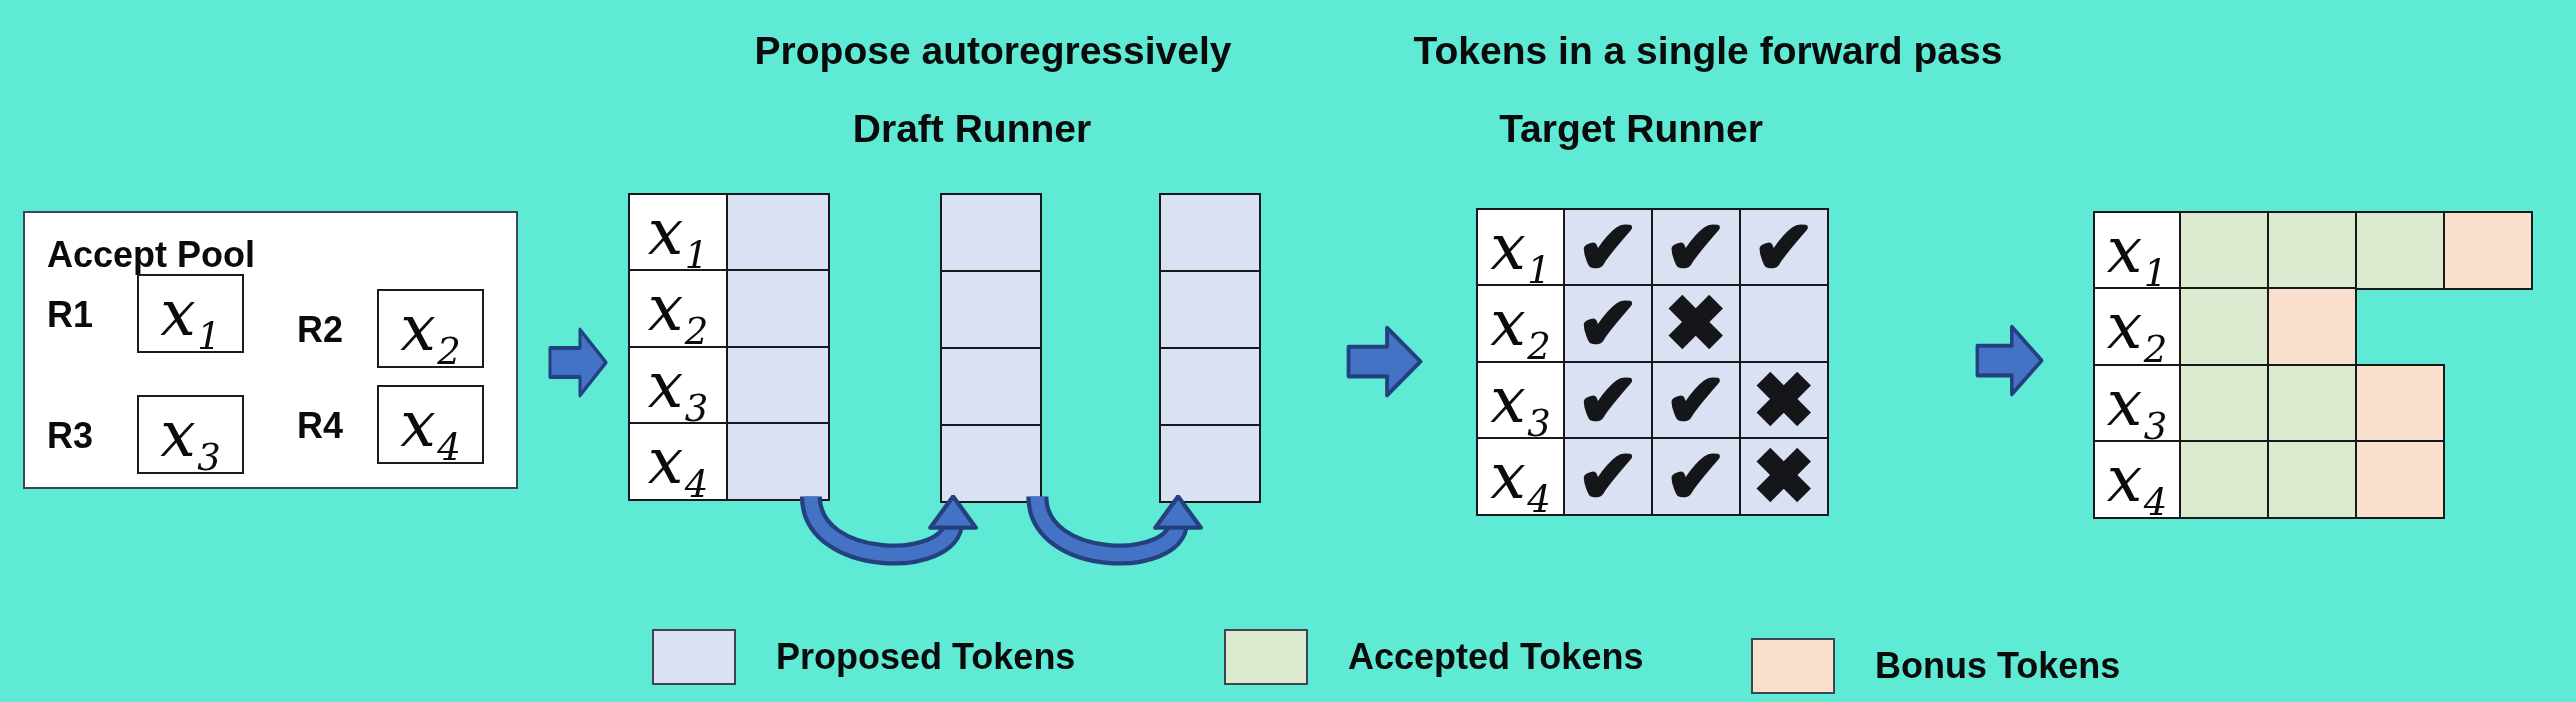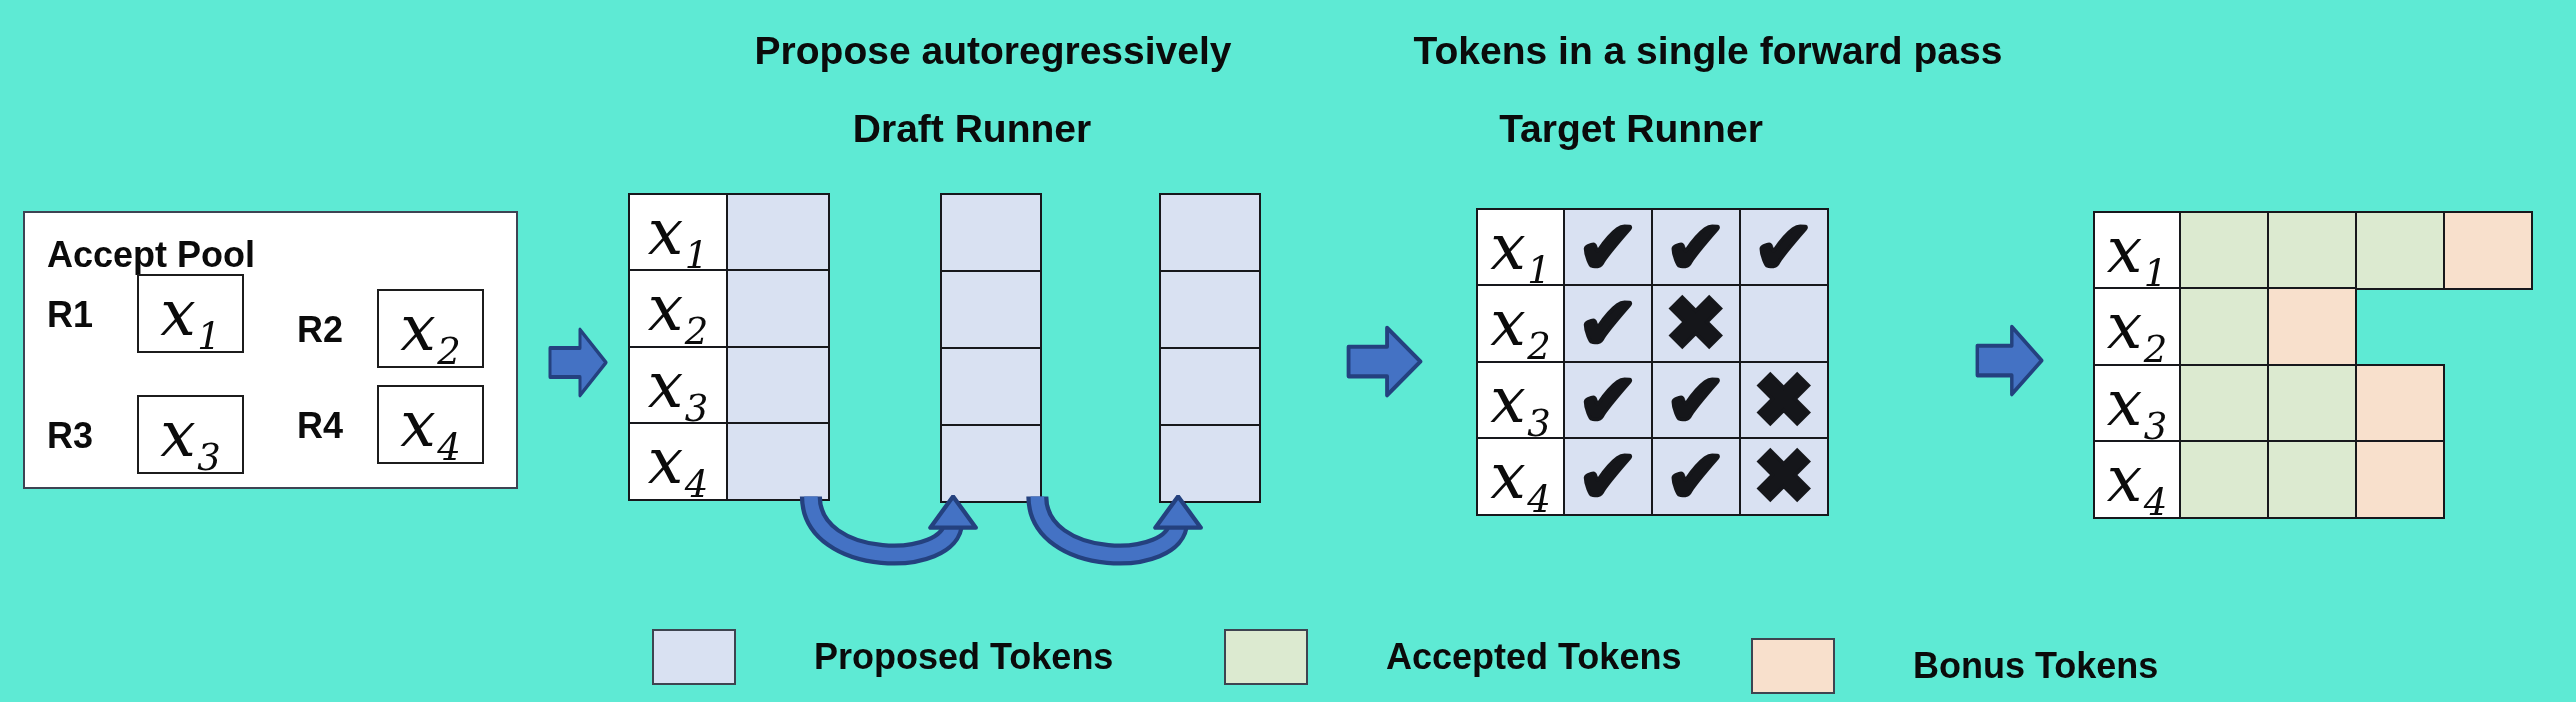--- a/index.html
+++ b/index.html
@@ -73,21 +73,21 @@
   .accept-table .tok-cell{width:90px;height:79px;}
   
   .block-arrow{position:absolute;}
   .ba-1{left:548px;top:323px;width:60px;height:79px;}
   .ba-2{left:1346px;top:321px;width:77px;height:81px;}
   .ba-3{left:1975px;top:320px;width:69px;height:81px;}
   .u-arrow{position:absolute;width:214px;height:91px;}
   .ua-1{left:775px;top:495px;}
   .ua-2{left:1000px;top:495px;}
   
-  .legend-item{position:absolute;display:flex;align-items:center;gap:78px;height:56px;}
+  .legend-item{position:absolute;display:flex;align-items:center;gap:40px;height:56px;}
   .li-0{left:652px;top:629px;}
   .li-1{left:1224px;top:629px;align-items:center;}
   .li-2{left:1751px;top:629px;margin-top:9px;}
   .swatch{
     width:84px;height:56px;box-sizing:border-box;border:2.9px solid #3e4450;flex:0 0 auto;
   }
   .legend-label{font-size:36px;font-weight:600;white-space:nowrap;}
 </style>
 </head>
 <body>

